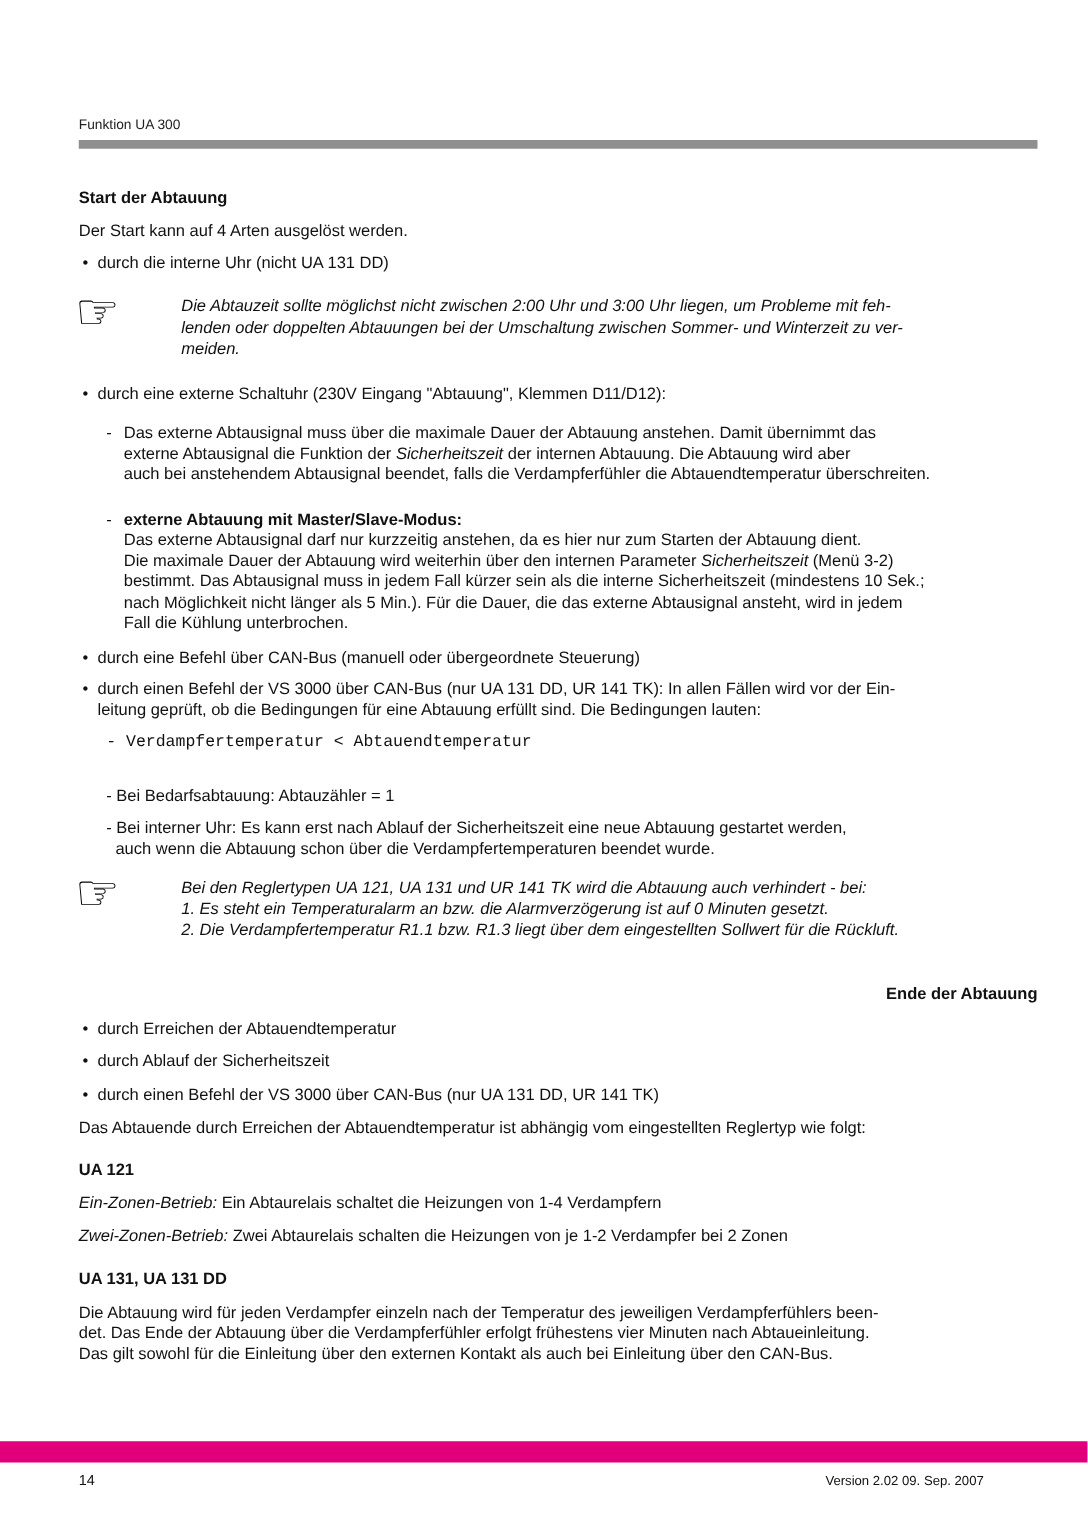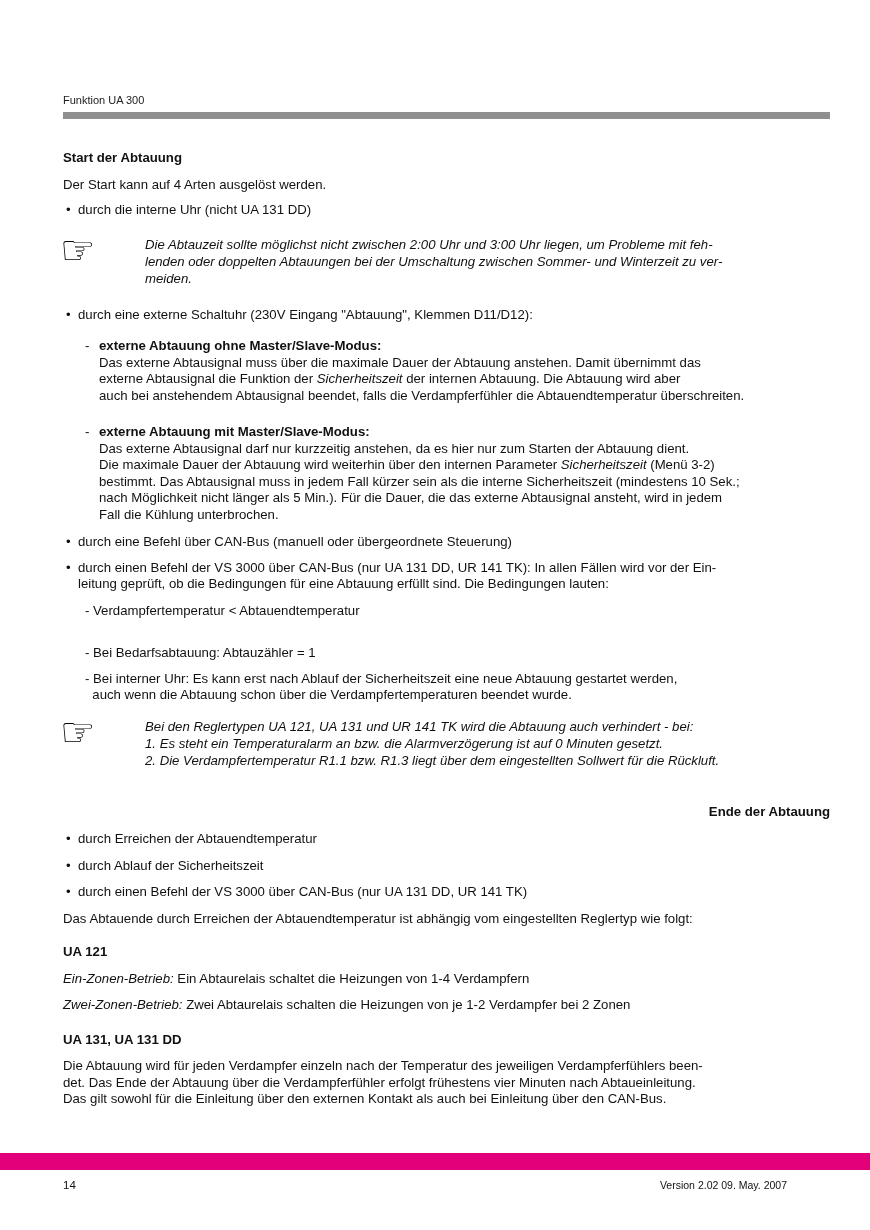--- a/index.html
+++ b/index.html
@@ -62,21 +62,21 @@
 meiden.</div>
   </div>
 
   <div class="row bullet" style="margin-top:20px;">
     <span class="b">•</span>
     <span class="t">durch eine externe Schaltuhr (230V Eingang "Abtauung", Klemmen D11/D12):</span>
   </div>
 
   <div class="row sub" style="margin-top:15px;">
     <span class="d">-</span>
-    <div class="t pre"><span class="h3 block">externe Abtauung ohne Master/Slave-Modus:</span><span>Das externe Abtausignal muss über die maximale Dauer der Abtauung anstehen. Damit übernimmt das
+    <div class="t pre"><span>Das externe Abtausignal muss über die maximale Dauer der Abtauung anstehen. Damit übernimmt das
 externe Abtausignal die Funktion der </span><span class="italic">Sicherheitszeit</span><span> der internen Abtauung. Die Abtauung wird aber
 auch bei anstehendem Abtausignal beendet, falls die Verdampferfühler die Abtauendtemperatur überschreiten.</span></div>
   </div>
 
   <div class="row sub" style="margin-top:20px;">
     <span class="d">-</span>
     <div class="t pre"><span class="h3 block">externe Abtauung mit Master/Slave-Modus:</span><span>Das externe Abtausignal darf nur kurzzeitig anstehen, da es hier nur zum Starten der Abtauung dient.
 Die maximale Dauer der Abtauung wird weiterhin über den internen Parameter </span><span class="italic">Sicherheitszeit</span><span> (Menü 3-2)
 bestimmt. Das Abtausignal muss in jedem Fall kürzer sein als die interne Sicherheitszeit (mindestens 10 Sek.;
 nach Möglichkeit nicht länger als 5 Min.). Für die Dauer, die das externe Abtausignal ansteht, wird in jedem
@@ -87,21 +87,21 @@
     <span class="b">•</span>
     <span class="t">durch eine Befehl über CAN-Bus (manuell oder übergeordnete Steuerung)</span>
   </div>
 
   <div class="row bullet" style="margin-top:9px;">
     <span class="b">•</span>
     <span class="t pre">durch einen Befehl der VS 3000 über CAN-Bus (nur UA 131 DD, UR 141 TK): In allen Fällen wird vor der Ein-
 leitung geprüft, ob die Bedingungen für eine Abtauung erfüllt sind. Die Bedingungen lauten:</span>
   </div>
 
-  <div class="cond" style="margin-top:10px;">- Verdampfertemperatur &lt; Abtauendtemperatur</div>
+  <div class="cond" style="margin-top:10px;font-family:Liberation Mono, monospace;">- Verdampfertemperatur &lt; Abtauendtemperatur</div>
   <div class="cond" style="margin-top:26px;">- Bei Bedarfsabtauung: Abtauzähler = 1</div>
   <div class="cond pre" style="margin-top:9px;">- Bei interner Uhr: Es kann erst nach Ablauf der Sicherheitszeit eine neue Abtauung gestartet werden,
   auch wenn die Abtauung schon über die Verdampfertemperaturen beendet wurde.</div>
 
   <div class="row note" style="margin-top:14px;">
     <div class="hand">☞</div>
     <div class="note-text pre">Bei den Reglertypen UA 121, UA 131 und UR 141 TK wird die Abtauung auch verhindert - bei:
 1. Es steht ein Temperaturalarm an bzw. die Alarmverzögerung ist auf 0 Minuten gesetzt.
 2. Die Verdampfertemperatur R1.1 bzw. R1.3 liegt über dem eingestellten Sollwert für die Rückluft.</div>
   </div>
@@ -130,14 +130,14 @@
   <div class="h3" style="margin-top:18px;">UA 131, UA 131 DD</div>
   <div class="p pre">Die Abtauung wird für jeden Verdampfer einzeln nach der Temperatur des jeweiligen Verdampferfühlers been-
 det. Das Ende der Abtauung über die Verdampferfühler erfolgt frühestens vier Minuten nach Abtaueinleitung.
 Das gilt sowohl für die Einleitung über den externen Kontakt als auch bei Einleitung über den CAN-Bus.</div>
 
 </div>
 
 <div class="footer-bar"></div>
 <div class="footer-row">
   <span class="page-num">14</span>
-  <span class="version">Version 2.02   09. May. 2007</span>
+  <span class="version">Version 2.02   09. Sep. 2007</span>
 </div>
 
 </body></html>

